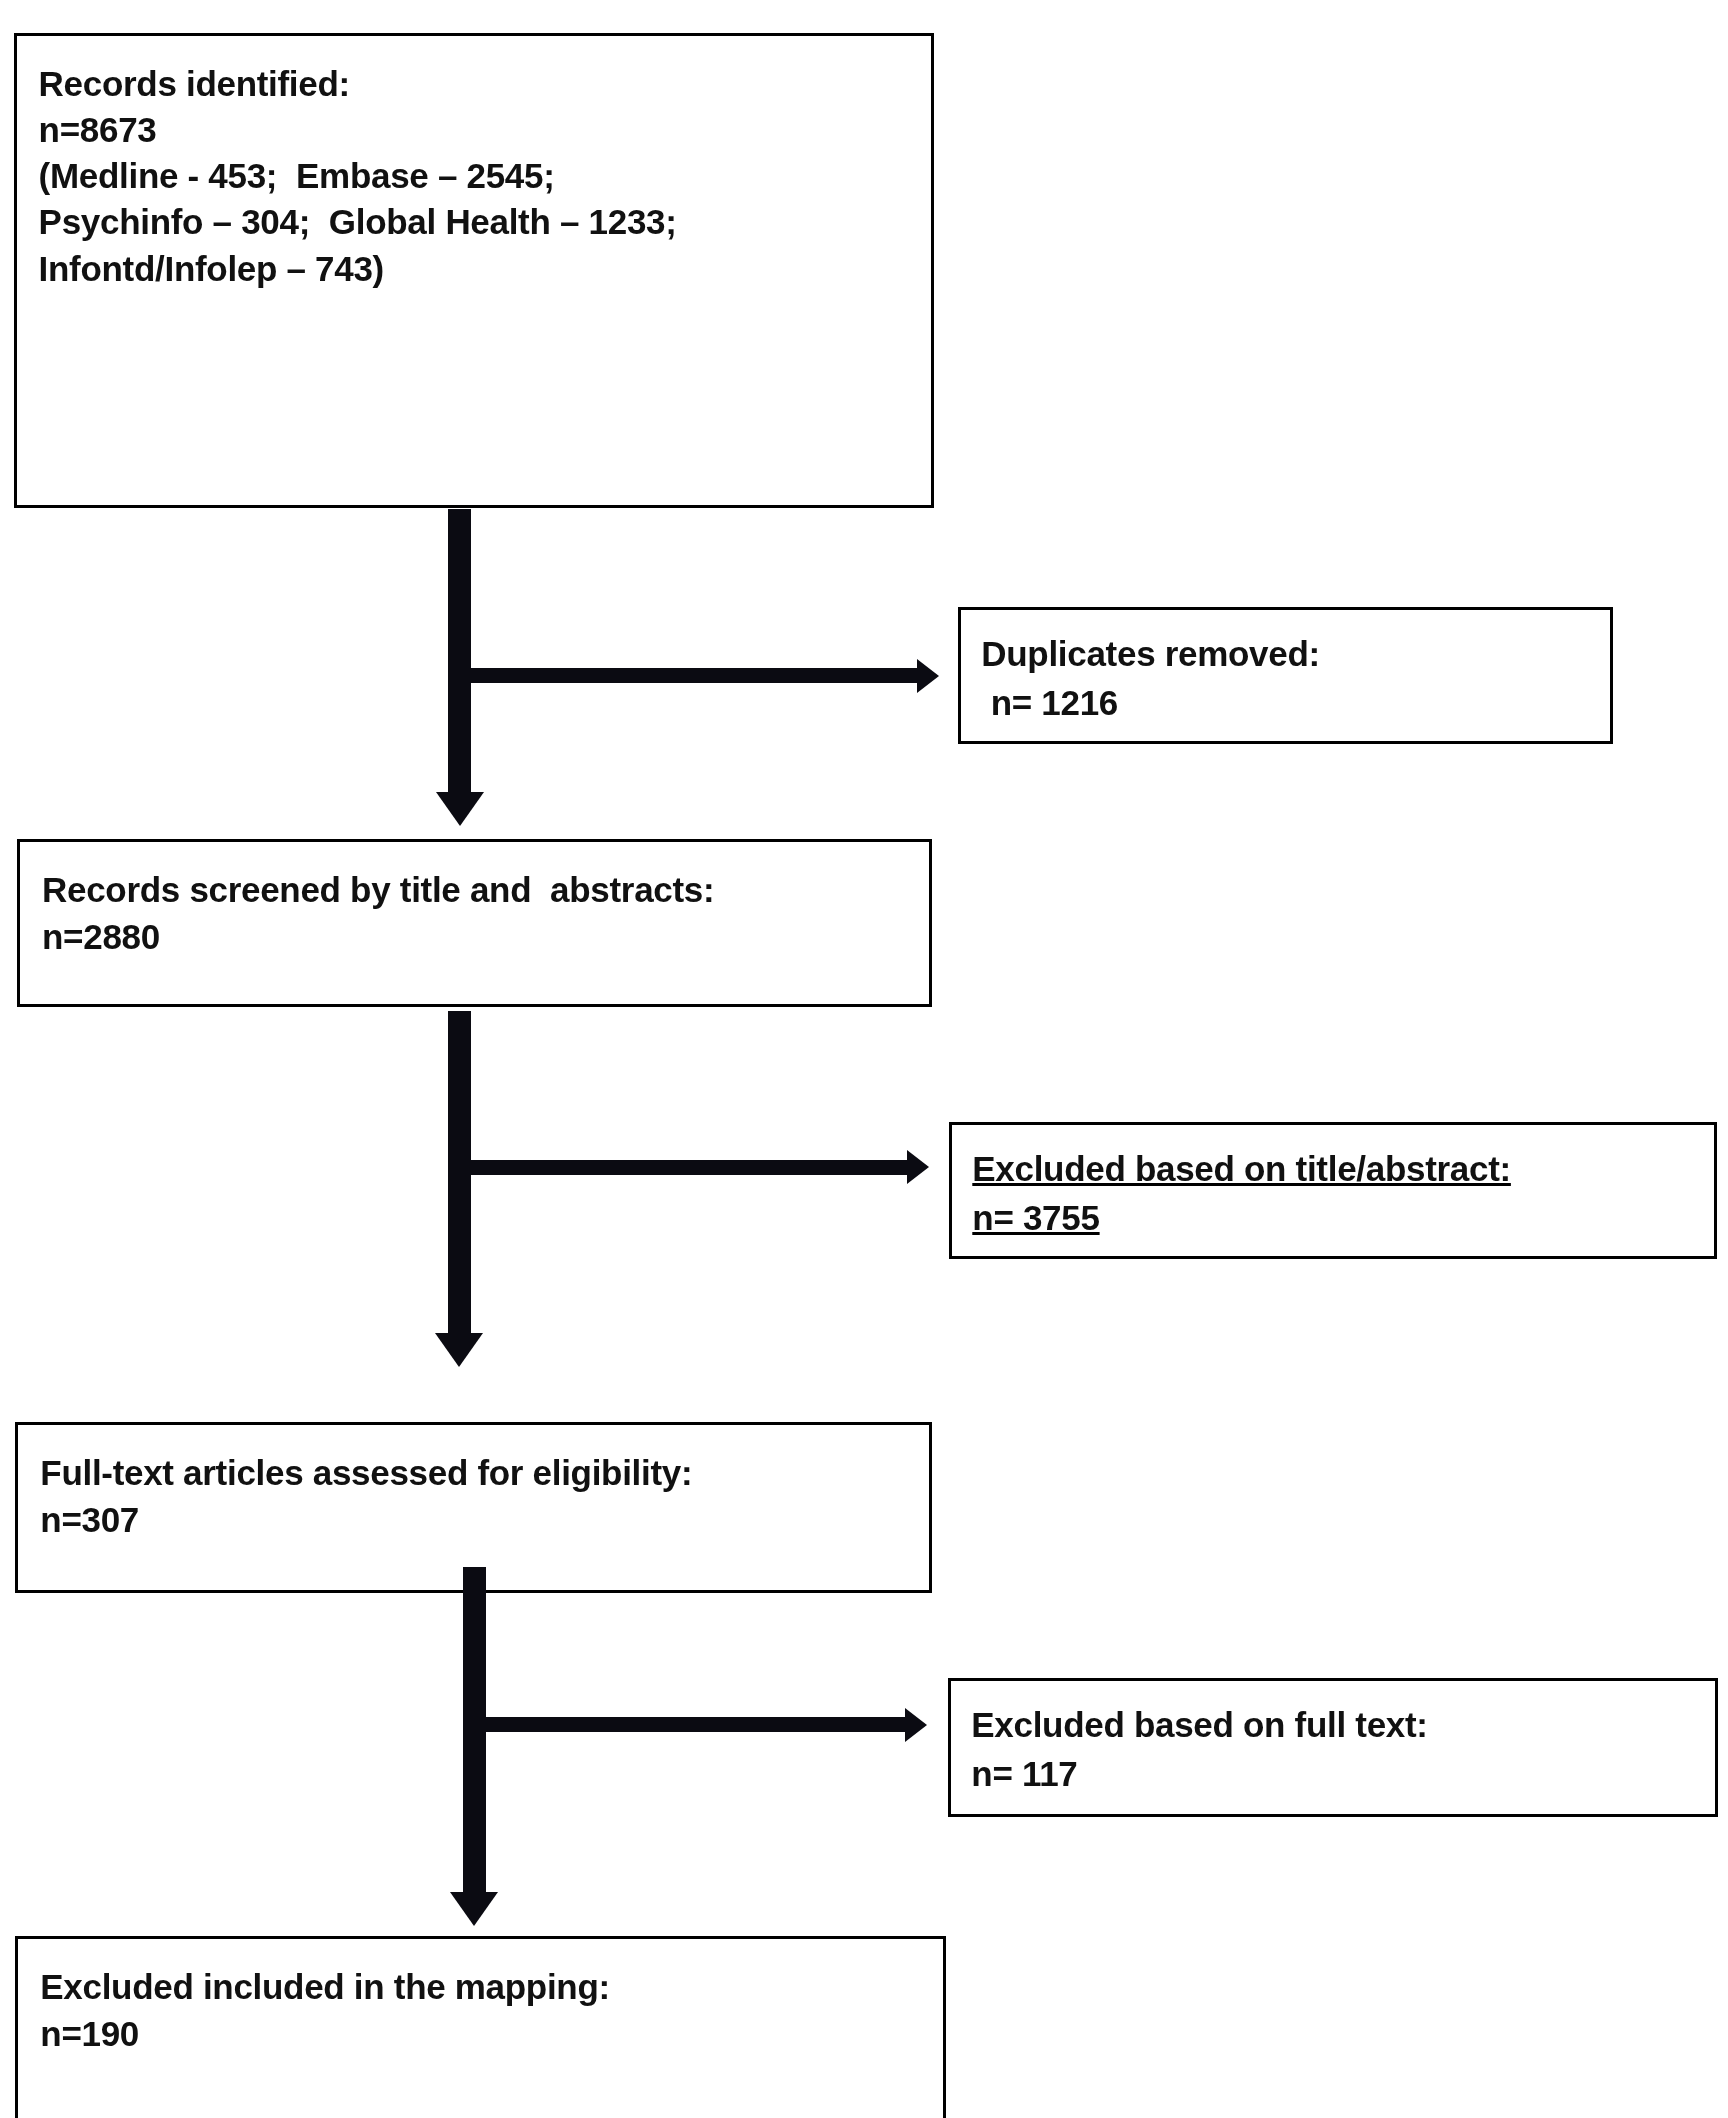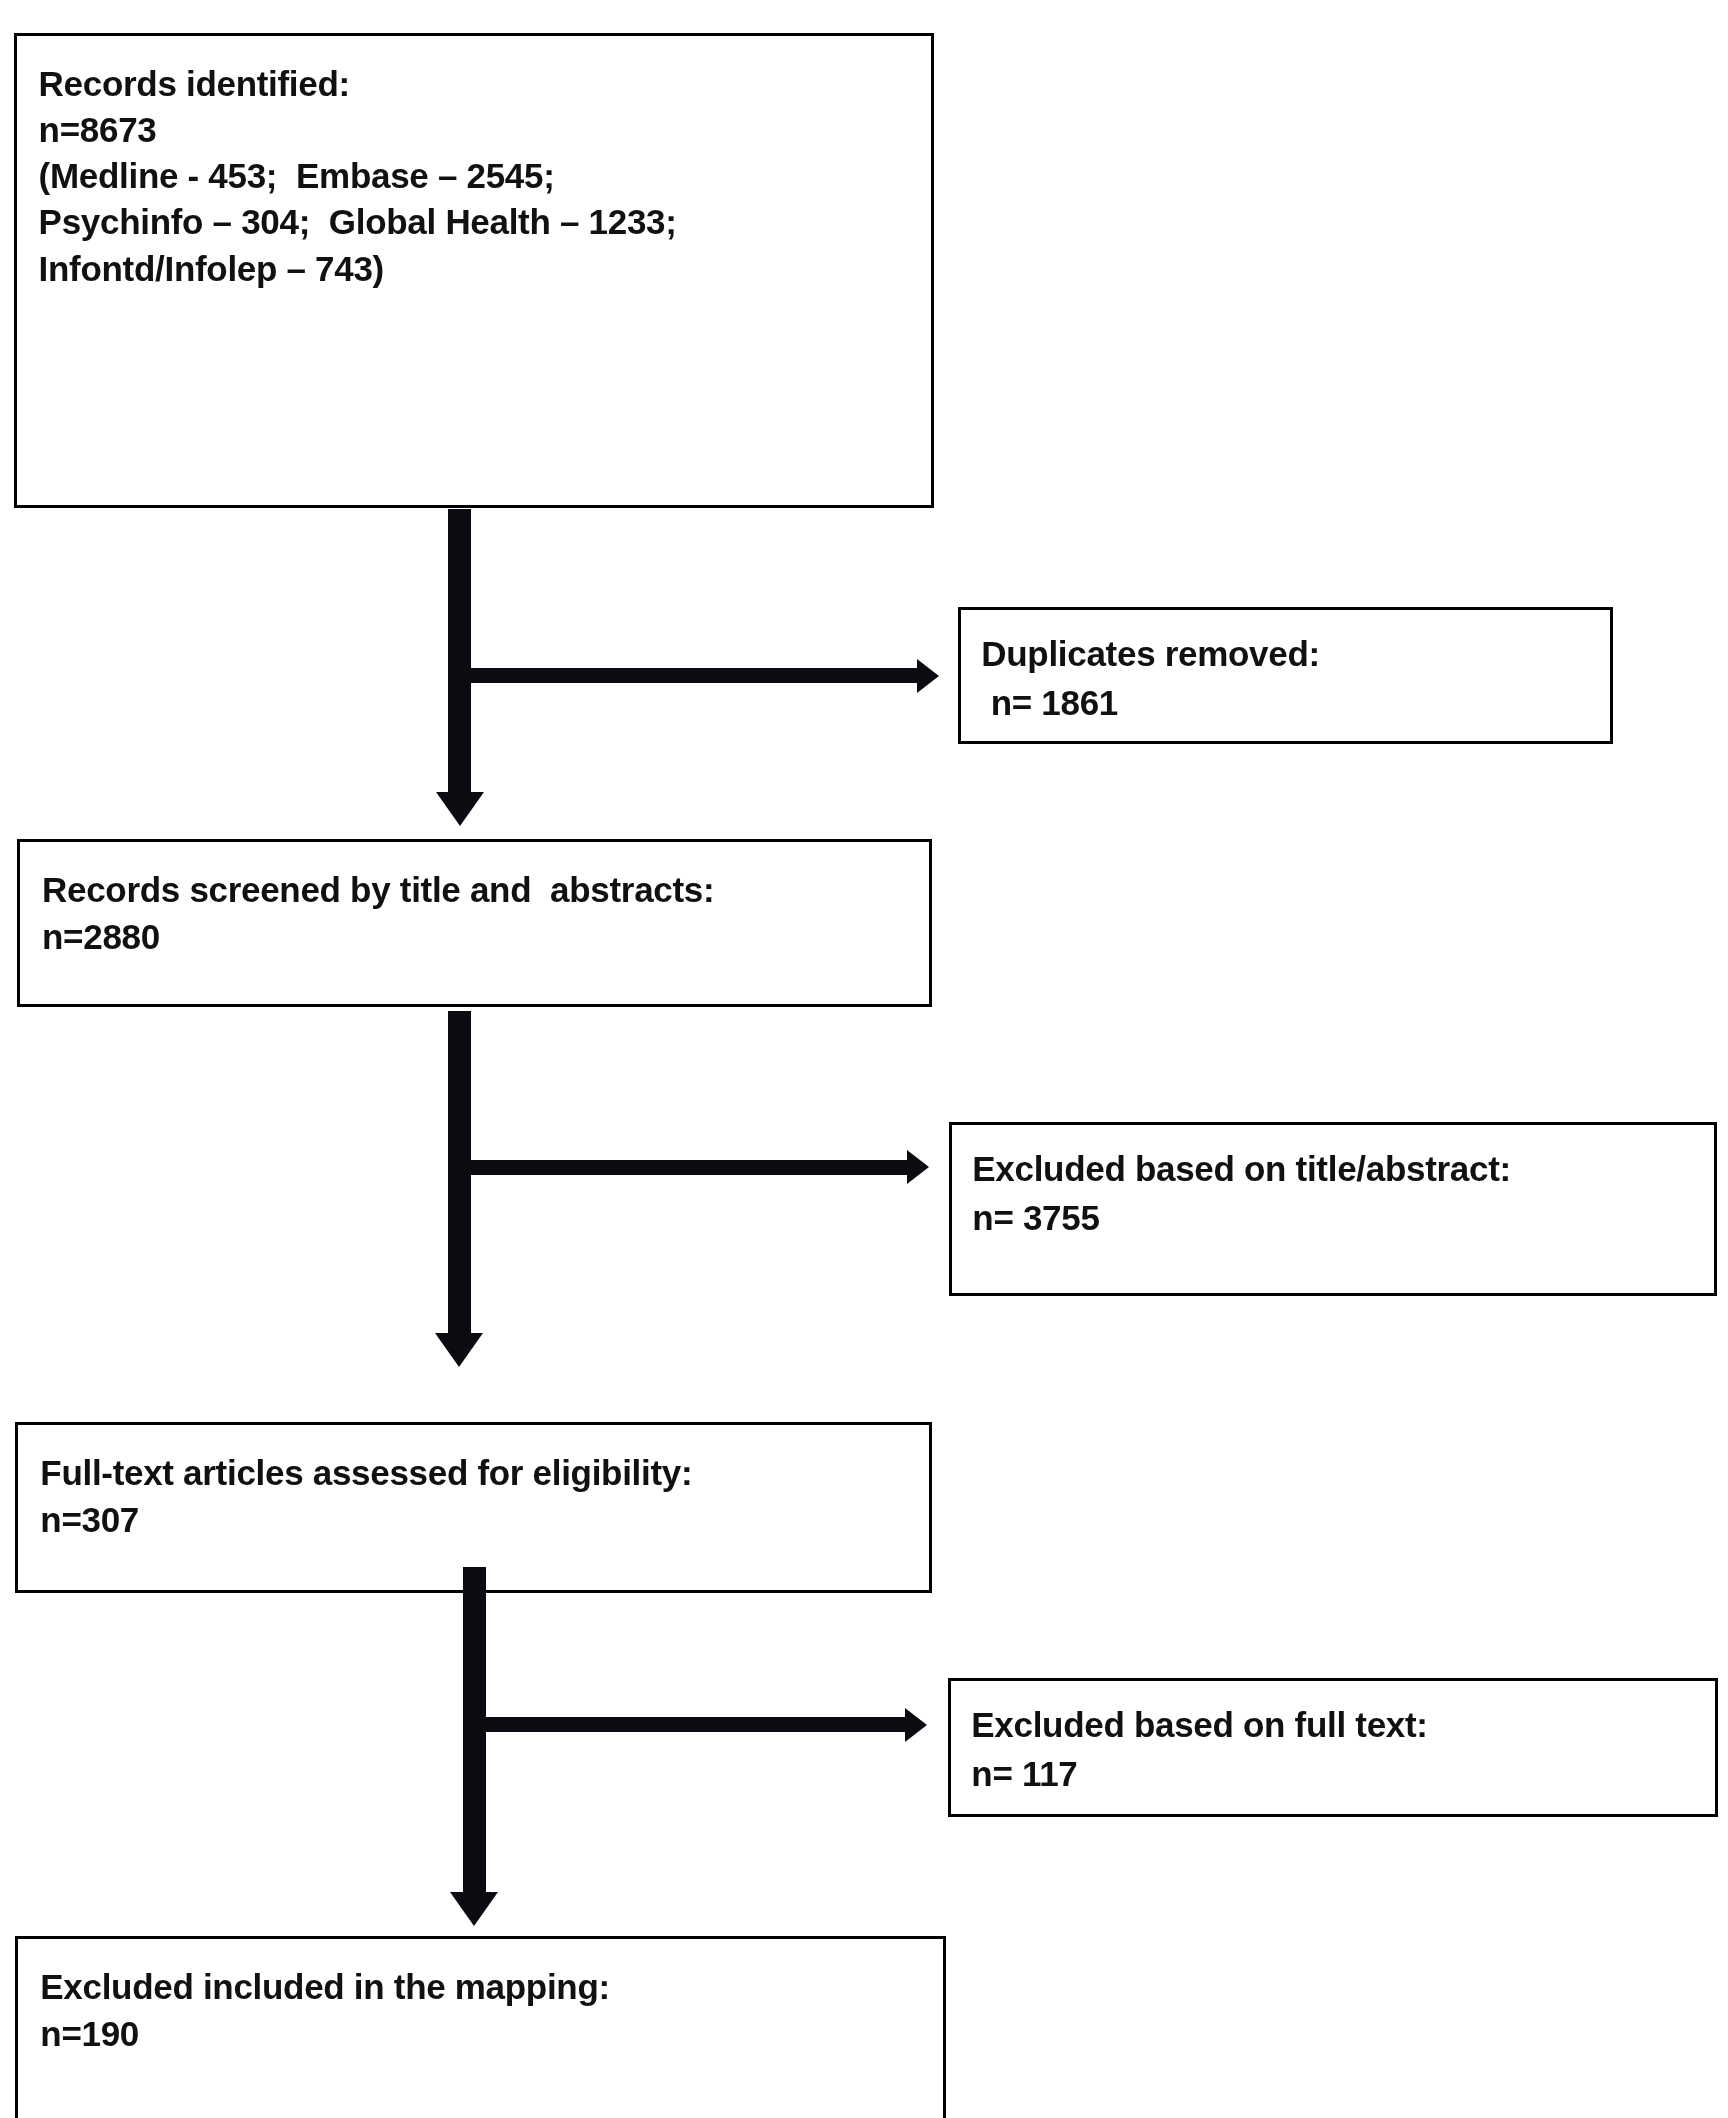--- a/index.html
+++ b/index.html
@@ -41,21 +41,21 @@
   }
   .node.sidebox .line {
     font-size: 35px;
     line-height: 1.42;
   }
 
   
   #node-identified   { left: 13.6px;  top: 8.5px;   width: 920px; height: 475px; }
   #node-duplicates   { left: 958px; top: 583px;  width: 655px;  height: 137px; }
   #node-screened     { left: 17px;  top: 815px;  width: 915px; height: 168px; }
-  #node-excl-title   { left: 949px; top: 1098px; width: 768px;  height: 174px; }
+  #node-excl-title   { left: 949px; top: 1098px; width: 768px;  height: 137px; text-decoration: underline; }
   #node-fulltext     { left: 15.3px;  top: 1398px; width: 917px;  height: 171px; }
   #node-excl-full    { left: 948px; top: 1654px; width: 770px;  height: 139px; }
   #node-included     { left: 15.3px;  top: 1912px; width: 931px; height: 202px; }
 
   
   .arrow-group { position: absolute; }
   .vshaft {
     position: absolute;
     background: #0b0b12;
     width: 23px;
@@ -115,21 +115,21 @@
 
   <div class="arrow-group" id="arrow1">
     <div class="vshaft"></div>
     <div class="vhead"></div>
     <div class="hshaft"></div>
     <div class="hhead"></div>
   </div>
 
   <div class="node sidebox" id="node-duplicates">
     <span class="line">Duplicates removed:</span>
-    <span class="line"> n= 1861</span>
+    <span class="line"> n= 1216</span>
   </div>
 
   <div class="node" id="node-screened">
     <span class="line">Records screened by title and  abstracts:</span>
     <span class="line">n=2880</span>
   </div>
 
   <div class="arrow-group" id="arrow2">
     <div class="vshaft"></div>
     <div class="vhead"></div>

